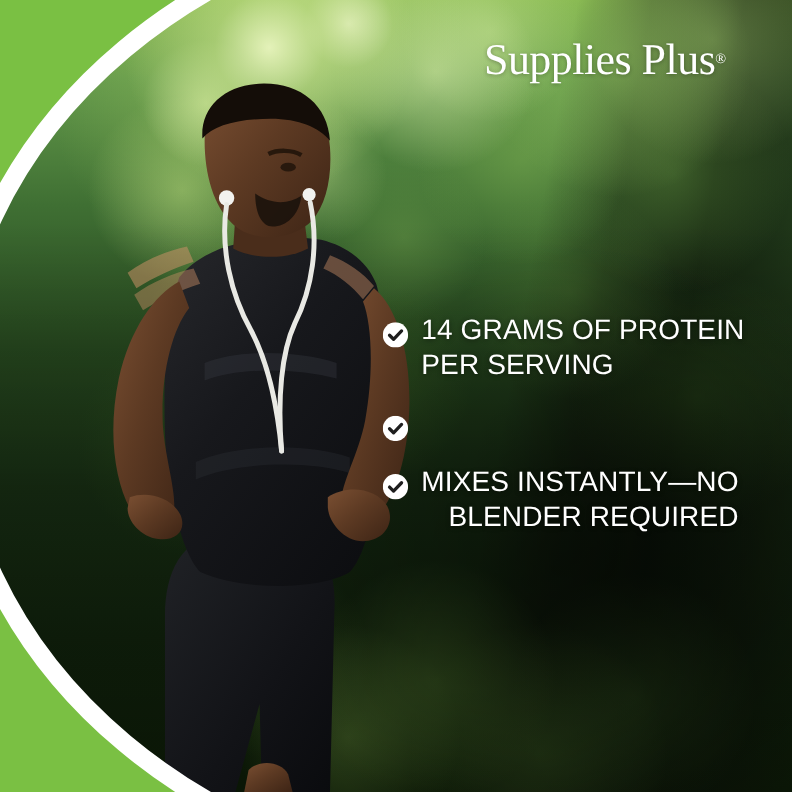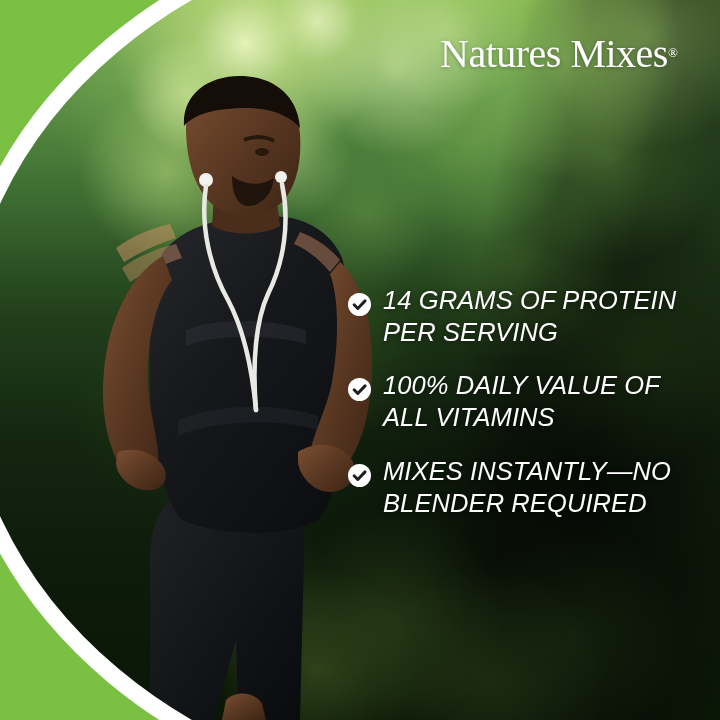--- a/index.html
+++ b/index.html
@@ -104,23 +104,22 @@
   .benefits {
     position: absolute;
     left: 348px;
     top: 284px;
     width: 352px;
   }
   .benefit {
     display: flex;
     align-items: flex-start;
     margin-bottom: 21px;
-    font-style: italic;
-  }
-  .benefit:last-child { margin-bottom: 12px; }
+  }
+  .benefit:last-child { margin-bottom: 12px; text-align: right; }
 
   .check {
     flex: 0 0 auto;
     width: 23px;
     height: 23px;
     margin-top: 9px;
     margin-right: 12px;
   }
   .check svg { display: block; width: 23px; height: 23px; }
 
@@ -219,21 +218,21 @@
         <ellipse cx="490" cy="360" rx="533" ry="446" fill="#000"></ellipse>
       </mask>
     </defs>
 
     <rect x="0" y="0" width="720" height="720" fill="#7AC043" mask="url(#outsideEllipse)"></rect>
 
     <ellipse cx="490" cy="360" rx="533" ry="446" fill="none" stroke="#ffffff" stroke-width="17"></ellipse>
   </svg>
 
   <div class="logo">
-    <span>Natures Mixes</span><span class="reg">®</span>
+    <span>Supplies Plus</span><span class="reg">®</span>
   </div>
 
   <div class="benefits">
 
     <div class="benefit">
       <span class="check">
         <svg viewBox="0 0 24 24" aria-hidden="true">
           <circle cx="12" cy="12" r="12" fill="#ffffff"></circle>
           <path d="M6.4 12.3 L10.2 16.1 L17.8 8.2" fill="none" stroke="#1E1E1E" stroke-width="3.1" stroke-linecap="round" stroke-linejoin="round"></path>
         </svg>
@@ -242,22 +241,20 @@
 per serving</span>
     </div>
 
     <div class="benefit">
       <span class="check">
         <svg viewBox="0 0 24 24" aria-hidden="true">
           <circle cx="12" cy="12" r="12" fill="#ffffff"></circle>
           <path d="M6.4 12.3 L10.2 16.1 L17.8 8.2" fill="none" stroke="#1E1E1E" stroke-width="3.1" stroke-linecap="round" stroke-linejoin="round"></path>
         </svg>
       </span>
-      <span class="benefit-text">100% daily value of
-all vitamins</span>
     </div>
 
 
     <div class="benefit">
       <span class="check">
         <svg viewBox="0 0 24 24" aria-hidden="true">
           <circle cx="12" cy="12" r="12" fill="#ffffff"></circle>
           <path d="M6.4 12.3 L10.2 16.1 L17.8 8.2" fill="none" stroke="#1E1E1E" stroke-width="3.1" stroke-linecap="round" stroke-linejoin="round"></path>
         </svg>
       </span>

